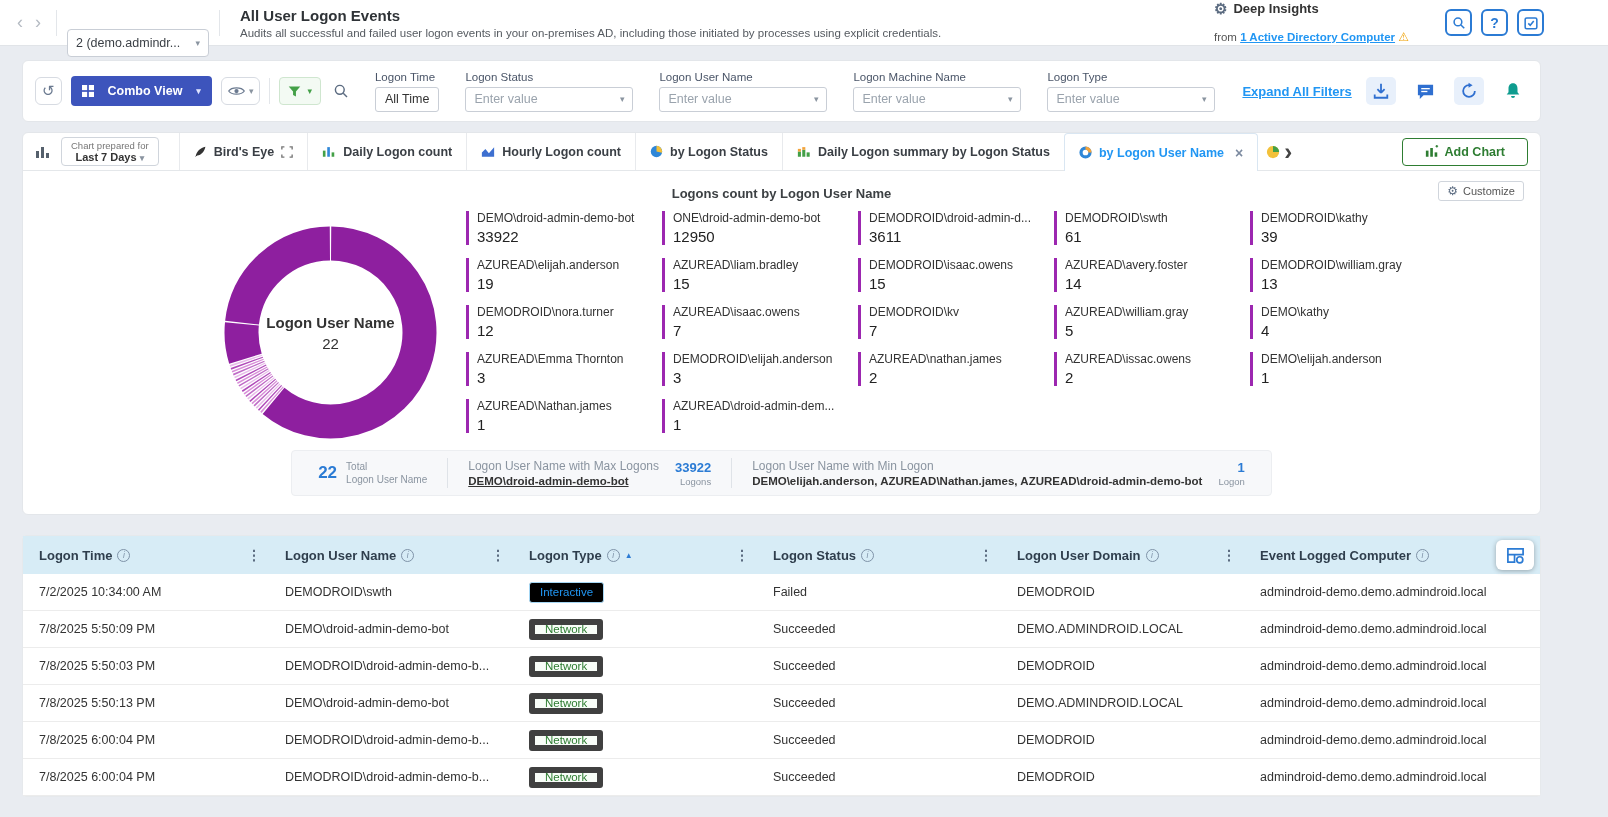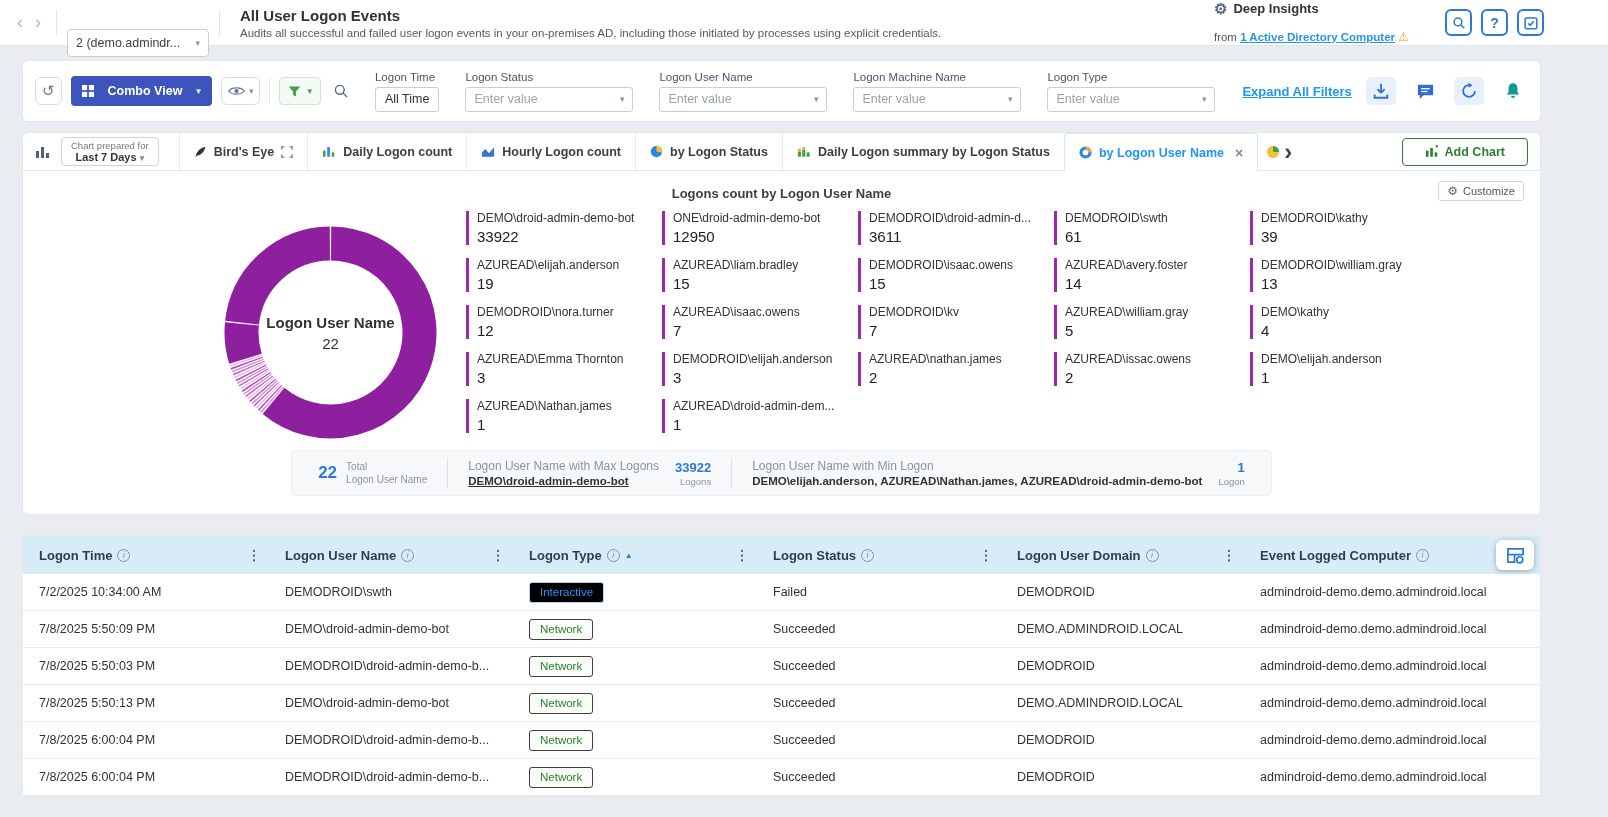--- a/index.html
+++ b/index.html
@@ -99,21 +99,21 @@
   .th { display:flex; align-items:center; gap:5px; padding:0 8px 0 16px; font-size:13px; font-weight:700; color:#2f3e4d; cursor:pointer; position:relative; }
   .info { width:13px; height:13px; border:1px solid #7f93a8; border-radius:50%; color:#7f93a8; font-size:8.5px; font-weight:400; display:inline-flex; align-items:center; justify-content:center; font-style:italic; flex:none; }
   .th .sort { display:none; color:var(--accent-blue); font-size:8px; }
   .th.sorted .sort { display:inline; }
   .th .dots { margin-left:auto; color:#5b6b80; font-size:14px; cursor:pointer; }
   .settings-btn { position:absolute; right:6px; top:4px; width:38px; height:30px; background:#fff; border:none; border-radius:6px; box-shadow:0 1px 5px rgba(0,0,0,.3); display:flex; align-items:center; justify-content:center; cursor:pointer; }
   .tr { height:37px; border-bottom:1px solid #ececec; background:#fff; }
   .td { display:flex; align-items:center; padding:0 8px 0 16px; font-size:12.5px; color:#333; white-space:nowrap; overflow:hidden; }
   .badge { height:21px; padding:0 10px; border-radius:3px; font-size:11.5px; display:inline-flex; align-items:center; }
   .badge.blue { background:#000000; border:1px solid #a6d7f4; color:var(--link-blue); }
-  .badge.green { background:#f8fdf8; border:1px solid #404040; color:var(--green); }
+  .badge.green { background:#f8fdf8; border:6px solid #404040; color:var(--green); }
 </style>
 </head>
 <body>
 
 <header class="top-header">
   <div class="nav-arrows">
     <span>‹</span>
     <span>›</span>
   </div>
   <div class="vdiv"></div>

